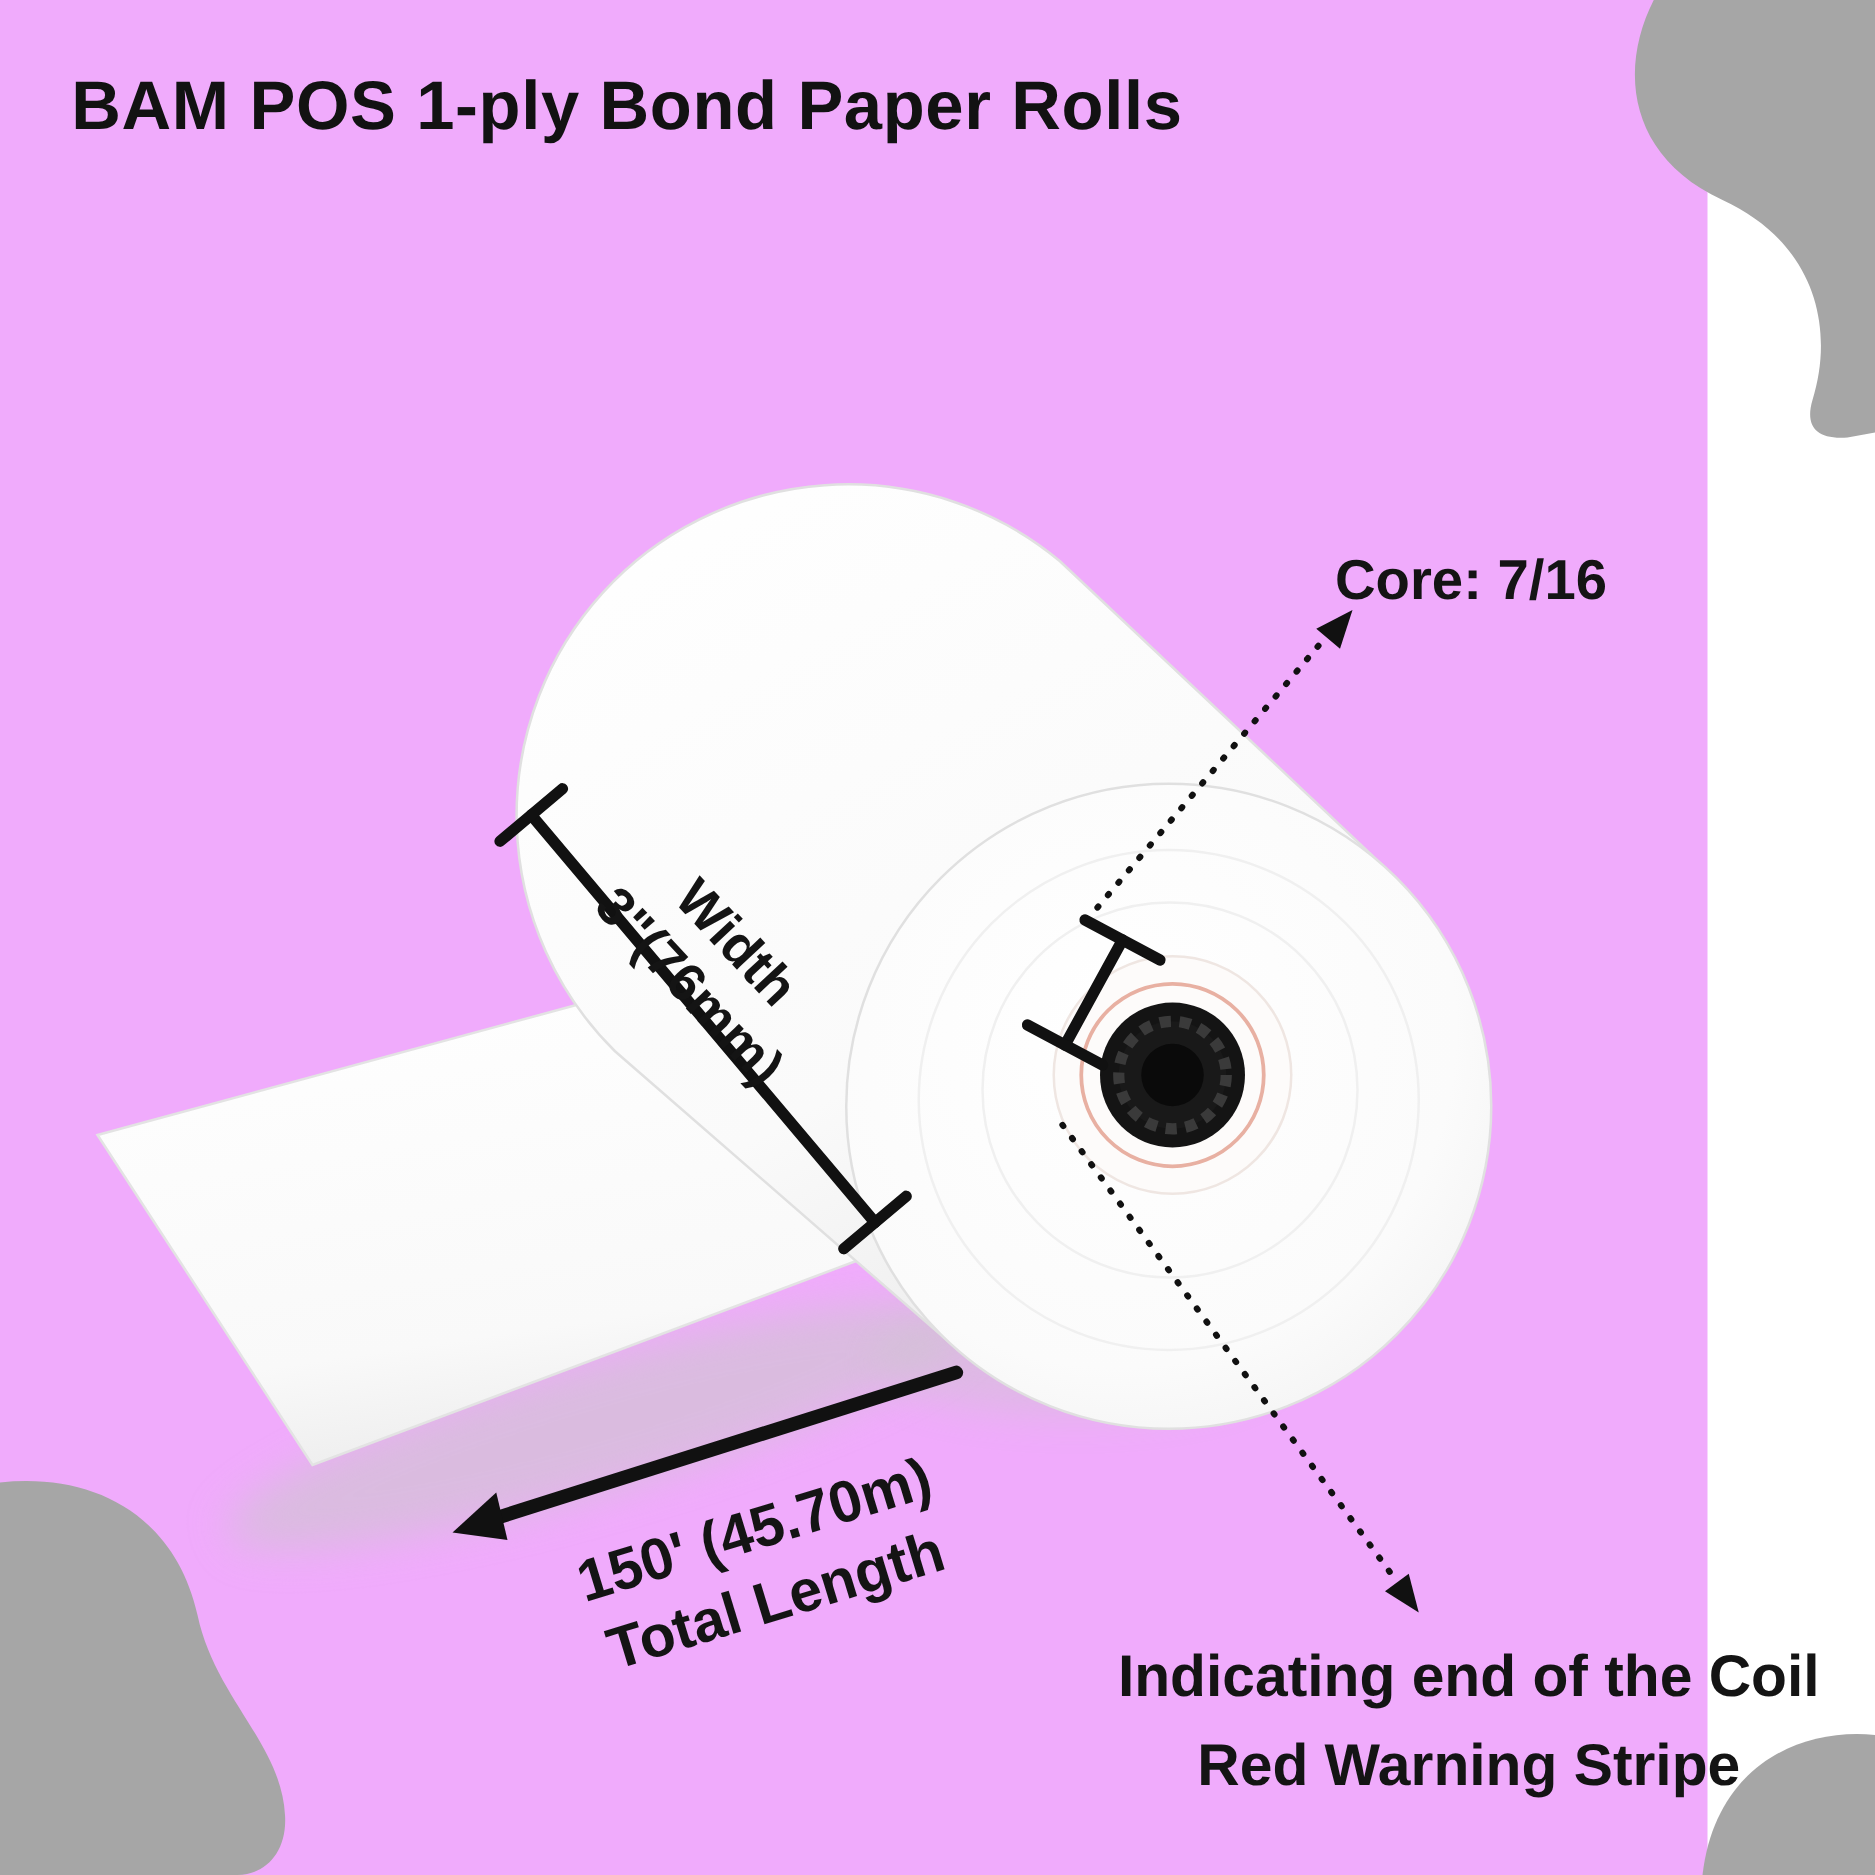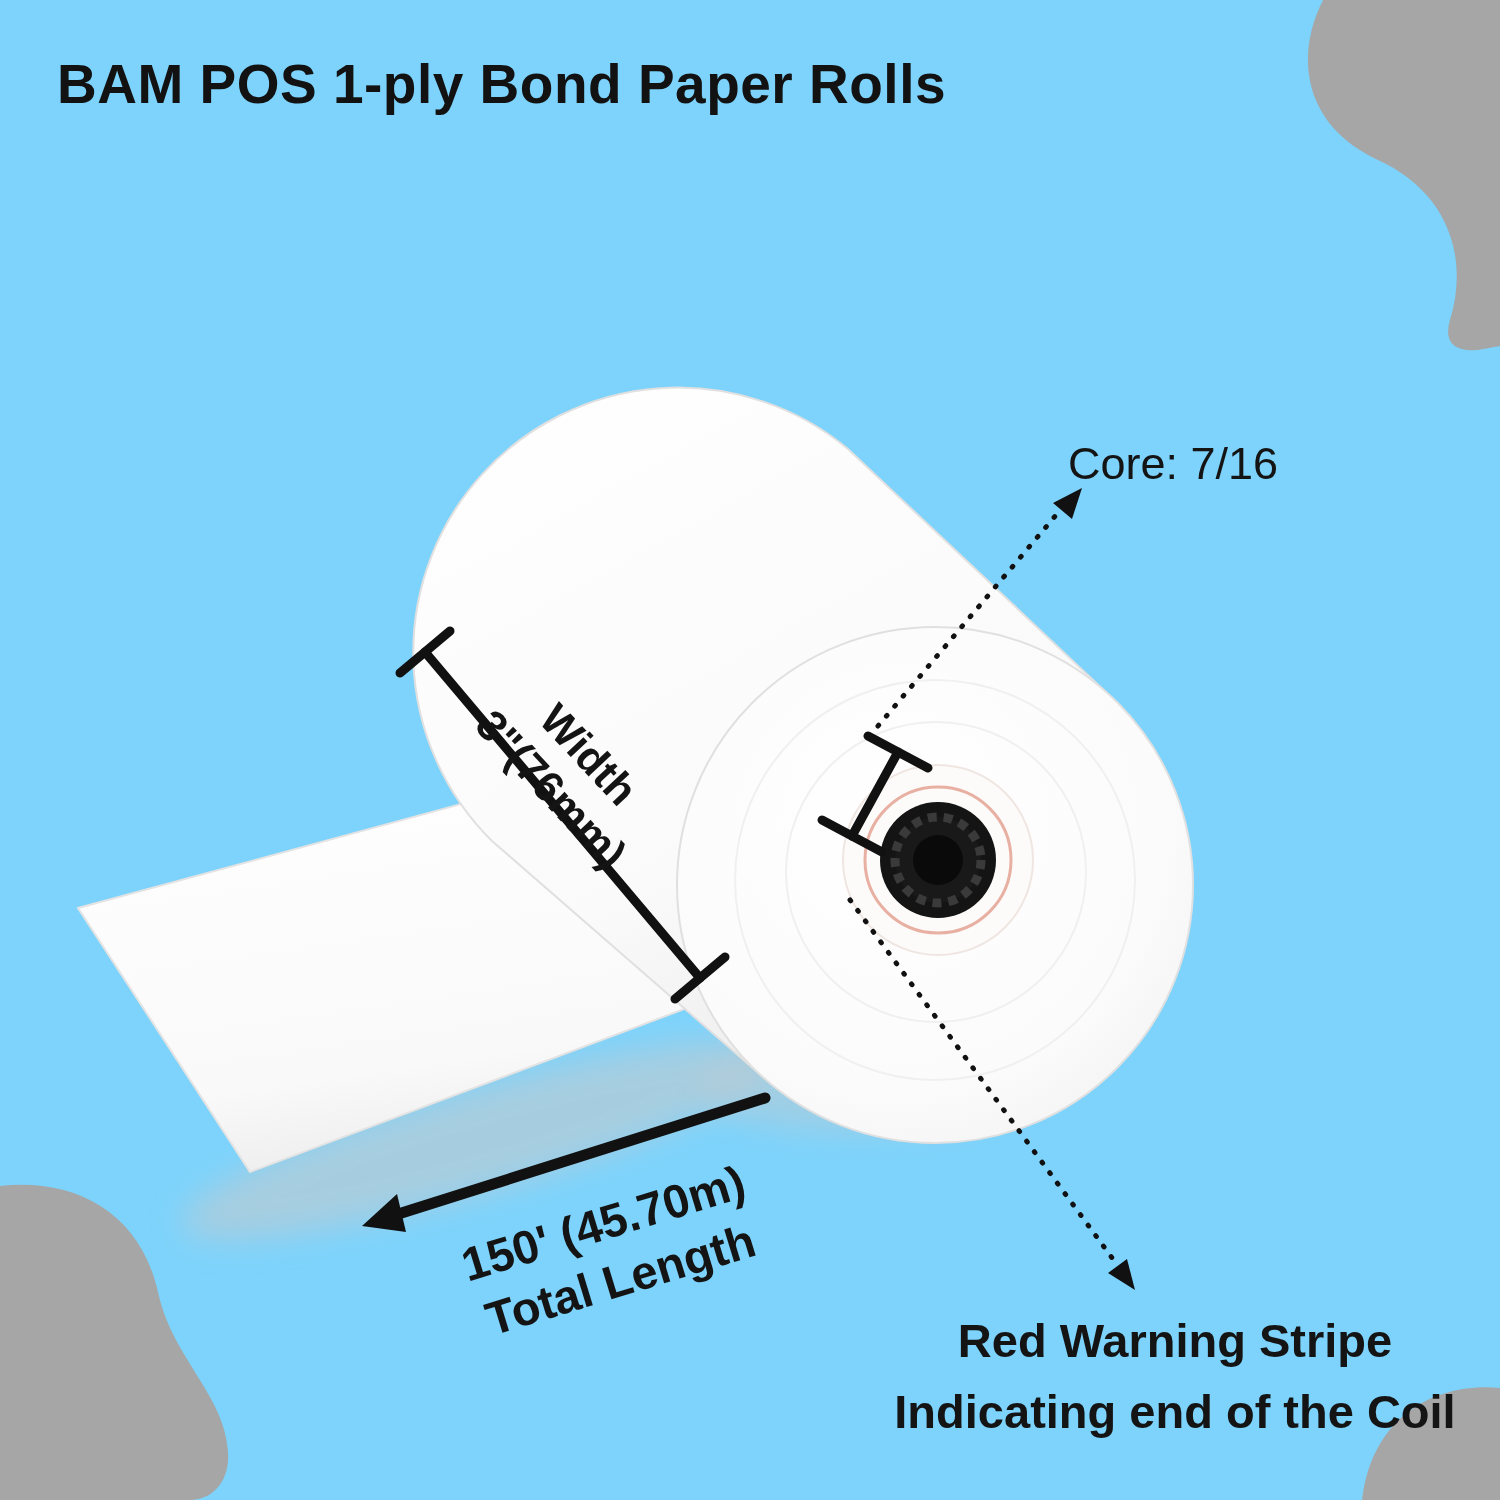--- a/index.html
+++ b/index.html
@@ -1,33 +1,33 @@
 <!DOCTYPE html>
 <html><head>
 <meta charset="utf-8">
 <style>
   * { margin:0; padding:0; box-sizing:border-box; }
   html,body { width:1500px; height:1500px; background:#ffffff; overflow:hidden;
               font-family:"Liberation Sans", sans-serif; color:#141414; }
-  .canvas { position:relative; width:1500px; height:1500px; background:#7dd3fc; }
+  .canvas { position:relative; width:1366px; height:1500px; background:#f0abfc; }
   .illustration { position:absolute; left:0; top:0; width:1500px; height:1500px; }
 
   .page-title {
     position:absolute; left:57px; top:52px;
     font-size:55px; font-weight:bold; letter-spacing:0.5px; color:#121212;
     white-space:nowrap;
   }
   .page-subtitle {
     position:absolute; left:54px; top:128px;
     font-size:100px; font-weight:bold; letter-spacing:2px; color:#121212;
     white-space:nowrap;
   }
   .core-label {
     position:absolute; left:1068px; top:438px;
-    font-size:45px; font-weight:normal; white-space:nowrap;
+    font-size:45px; font-weight:bold; white-space:nowrap;
   }
   .width-label {
     position:absolute; left:570px; top:772px;
     transform:translate(-50%,-50%) rotate(47deg);
     font-size:43px; font-weight:bold; text-align:center; line-height:1.18;
     white-space:nowrap;
   }
   .length-label {
     position:absolute; left:612px; top:1252px;
     transform:translate(-50%,-50%) rotate(-17deg);
@@ -123,17 +123,17 @@
     <div>Width</div>
     <div>3"(76mm)</div>
   </div>
 
   <div class="length-label">
     <div>150' (45.70m)</div>
     <div>Total Length</div>
   </div>
 
   <div class="warning-label">
+    <div>Indicating end of the Coil</div>
     <div>Red Warning Stripe</div>
-    <div>Indicating end of the Coil</div>
   </div>
 
 </div>
 
 </body></html>

